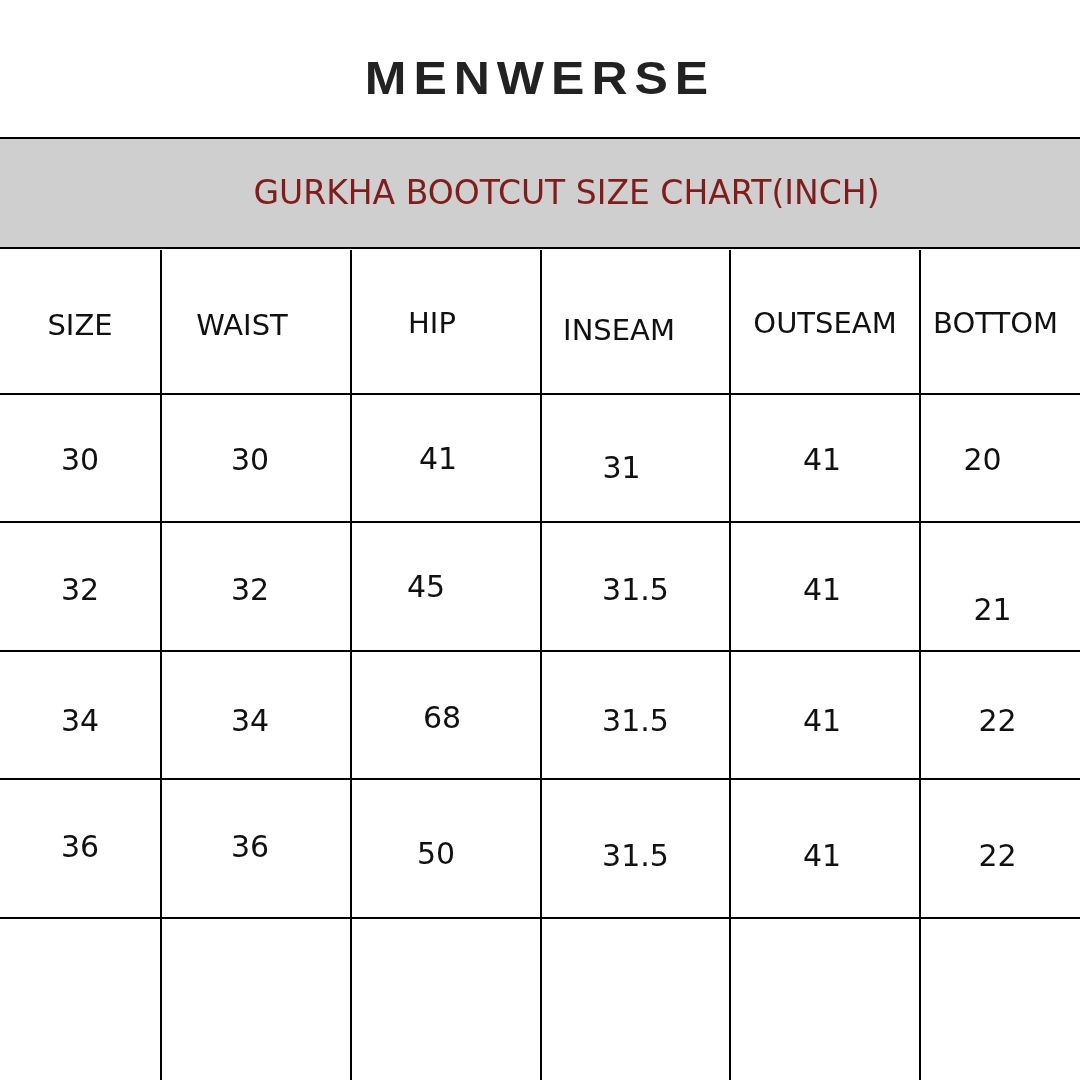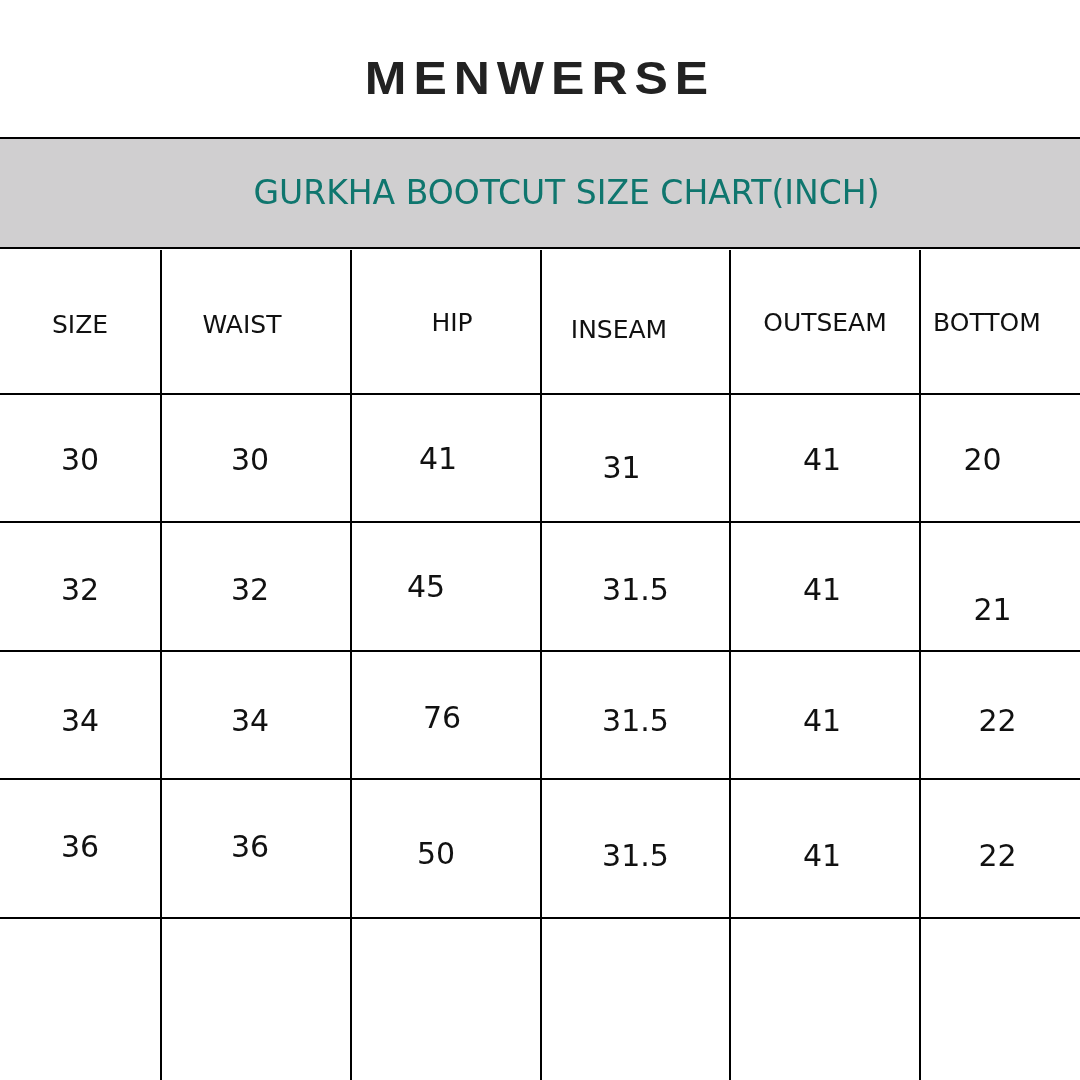--- a/index.html
+++ b/index.html
@@ -15,29 +15,29 @@
     color: #222222; transform: scaleY(0.92);
   }
   .title-band {
     position: absolute; left: 0; top: 137px; width: 1080px; height: 112px;
     background: #d0cfd0; border-top: 2px solid #000; border-bottom: 2px solid #000;
     box-sizing: border-box;
   }
   .title-text {
     position: absolute; left: 0; top: 0; width: 1037px; height: 108px;
     line-height: 108px; text-align: center; padding-left: 96px; box-sizing: border-box;
-    font-size: 33px; color: #0f766e;
+    font-size: 33px; color: #7f1d1d;
   }
   .vline { position: absolute; width: 2px; background: #000; top: 250px; height: 830px; }
   .hline { position: absolute; left: 0; width: 1080px; height: 2px; background: #000; }
   .cell {
     position: absolute; text-align: center; font-size: 30px; color: #111;
     display: flex; align-items: center; justify-content: center;
   }
-  .hcell { font-size: 25px; text-align: center; }
+  .hcell { font-size: 29px; text-align: center; }
 </style>
 </head>
 <body>
 
 <div class="brand">MENWERSE</div>
 
 <div class="title-band">
   <div class="title-text">GURKHA BOOTCUT SIZE CHART(INCH)</div>
 </div>
 
@@ -48,42 +48,42 @@
 <div class="vline" style="left:919px"></div>
 
 <div class="hline" style="top:393px"></div>
 <div class="hline" style="top:521px"></div>
 <div class="hline" style="top:650px"></div>
 <div class="hline" style="top:778px"></div>
 <div class="hline" style="top:917px"></div>
 
 <div class="cell hcell" style="left:0;top:252px;width:160px;height:141px;padding-top:4px;box-sizing:border-box">SIZE</div>
 <div class="cell hcell" style="left:162px;top:252px;width:188px;height:141px;padding-top:4px;box-sizing:border-box;padding-right:28px">WAIST</div>
-<div class="cell hcell" style="left:360px;top:252px;width:188px;height:141px;padding-right:4px;box-sizing:border-box">HIP</div>
+<div class="cell hcell" style="left:340px;top:252px;width:188px;height:141px;padding-right:4px;box-sizing:border-box">HIP</div>
 <div class="cell hcell" style="left:542px;top:257px;width:154px;height:141px;padding-top:4px;box-sizing:border-box">INSEAM</div>
 <div class="cell hcell" style="left:731px;top:252px;width:188px;height:141px">OUTSEAM</div>
 <div class="cell hcell" style="left:921px;top:252px;width:159px;height:141px;justify-content:flex-start;padding-left:12px;box-sizing:border-box">BOTTOM</div>
 
 <div class="cell" style="left:0;top:395px;width:160px;height:126px;padding-top:2px;box-sizing:border-box">30</div>
 <div class="cell" style="left:162px;top:395px;width:188px;height:126px;padding-top:2px;padding-right:12px;box-sizing:border-box">30</div>
 <div class="cell" style="left:352px;top:395px;width:188px;height:126px;padding-right:16px;box-sizing:border-box">41</div>
 <div class="cell" style="left:542px;top:395px;width:187px;height:126px;padding-top:18px;padding-right:28px;box-sizing:border-box">31</div>
 <div class="cell" style="left:731px;top:395px;width:188px;height:126px;padding-top:2px;padding-right:6px;box-sizing:border-box">41</div>
 <div class="cell" style="left:921px;top:395px;width:129px;height:126px;padding-top:2px;padding-left:constant;box-sizing:border-box;padding-right:6px">20</div>
 
 <div class="cell" style="left:0;top:523px;width:160px;height:127px;padding-top:6px;box-sizing:border-box">32</div>
 <div class="cell" style="left:162px;top:523px;width:188px;height:127px;padding-top:6px;padding-right:12px;box-sizing:border-box">32</div>
 <div class="cell" style="left:352px;top:523px;width:152px;height:127px;padding-right:4px;box-sizing:border-box">45</div>
 <div class="cell" style="left:542px;top:523px;width:187px;height:127px;padding-top:6px;box-sizing:border-box">31.5</div>
 <div class="cell" style="left:731px;top:523px;width:188px;height:127px;padding-top:6px;padding-right:6px;box-sizing:border-box">41</div>
 <div class="cell" style="left:921px;top:543px;width:159px;height:127px;padding-top:6px;padding-right:16px;box-sizing:border-box">21</div>
 
 <div class="cell" style="left:0;top:652px;width:160px;height:126px;padding-top:10px;box-sizing:border-box">34</div>
 <div class="cell" style="left:162px;top:652px;width:188px;height:126px;padding-top:10px;padding-right:12px;box-sizing:border-box">34</div>
-<div class="cell" style="left:352px;top:652px;width:188px;height:126px;padding-top:4px;padding-right:8px;box-sizing:border-box">76</div>
+<div class="cell" style="left:352px;top:652px;width:188px;height:126px;padding-top:4px;padding-right:8px;box-sizing:border-box">68</div>
 <div class="cell" style="left:542px;top:652px;width:187px;height:126px;padding-top:10px;box-sizing:border-box">31.5</div>
 <div class="cell" style="left:731px;top:652px;width:188px;height:126px;padding-top:10px;padding-right:6px;box-sizing:border-box">41</div>
 <div class="cell" style="left:921px;top:652px;width:159px;height:126px;padding-top:10px;padding-right:6px;box-sizing:border-box">22</div>
 
 <div class="cell" style="left:0;top:780px;width:160px;height:137px;padding-bottom:4px;box-sizing:border-box">36</div>
 <div class="cell" style="left:162px;top:780px;width:188px;height:137px;padding-bottom:4px;padding-right:12px;box-sizing:border-box">36</div>
 <div class="cell" style="left:344px;top:780px;width:188px;height:137px;padding-top:10px;padding-right:4px;box-sizing:border-box">50</div>
 <div class="cell" style="left:542px;top:780px;width:187px;height:137px;padding-top:14px;box-sizing:border-box">31.5</div>
 <div class="cell" style="left:731px;top:780px;width:188px;height:137px;padding-top:14px;padding-right:6px;box-sizing:border-box">41</div>
 <div class="cell" style="left:921px;top:780px;width:159px;height:137px;padding-top:14px;padding-right:6px;box-sizing:border-box">22</div>

